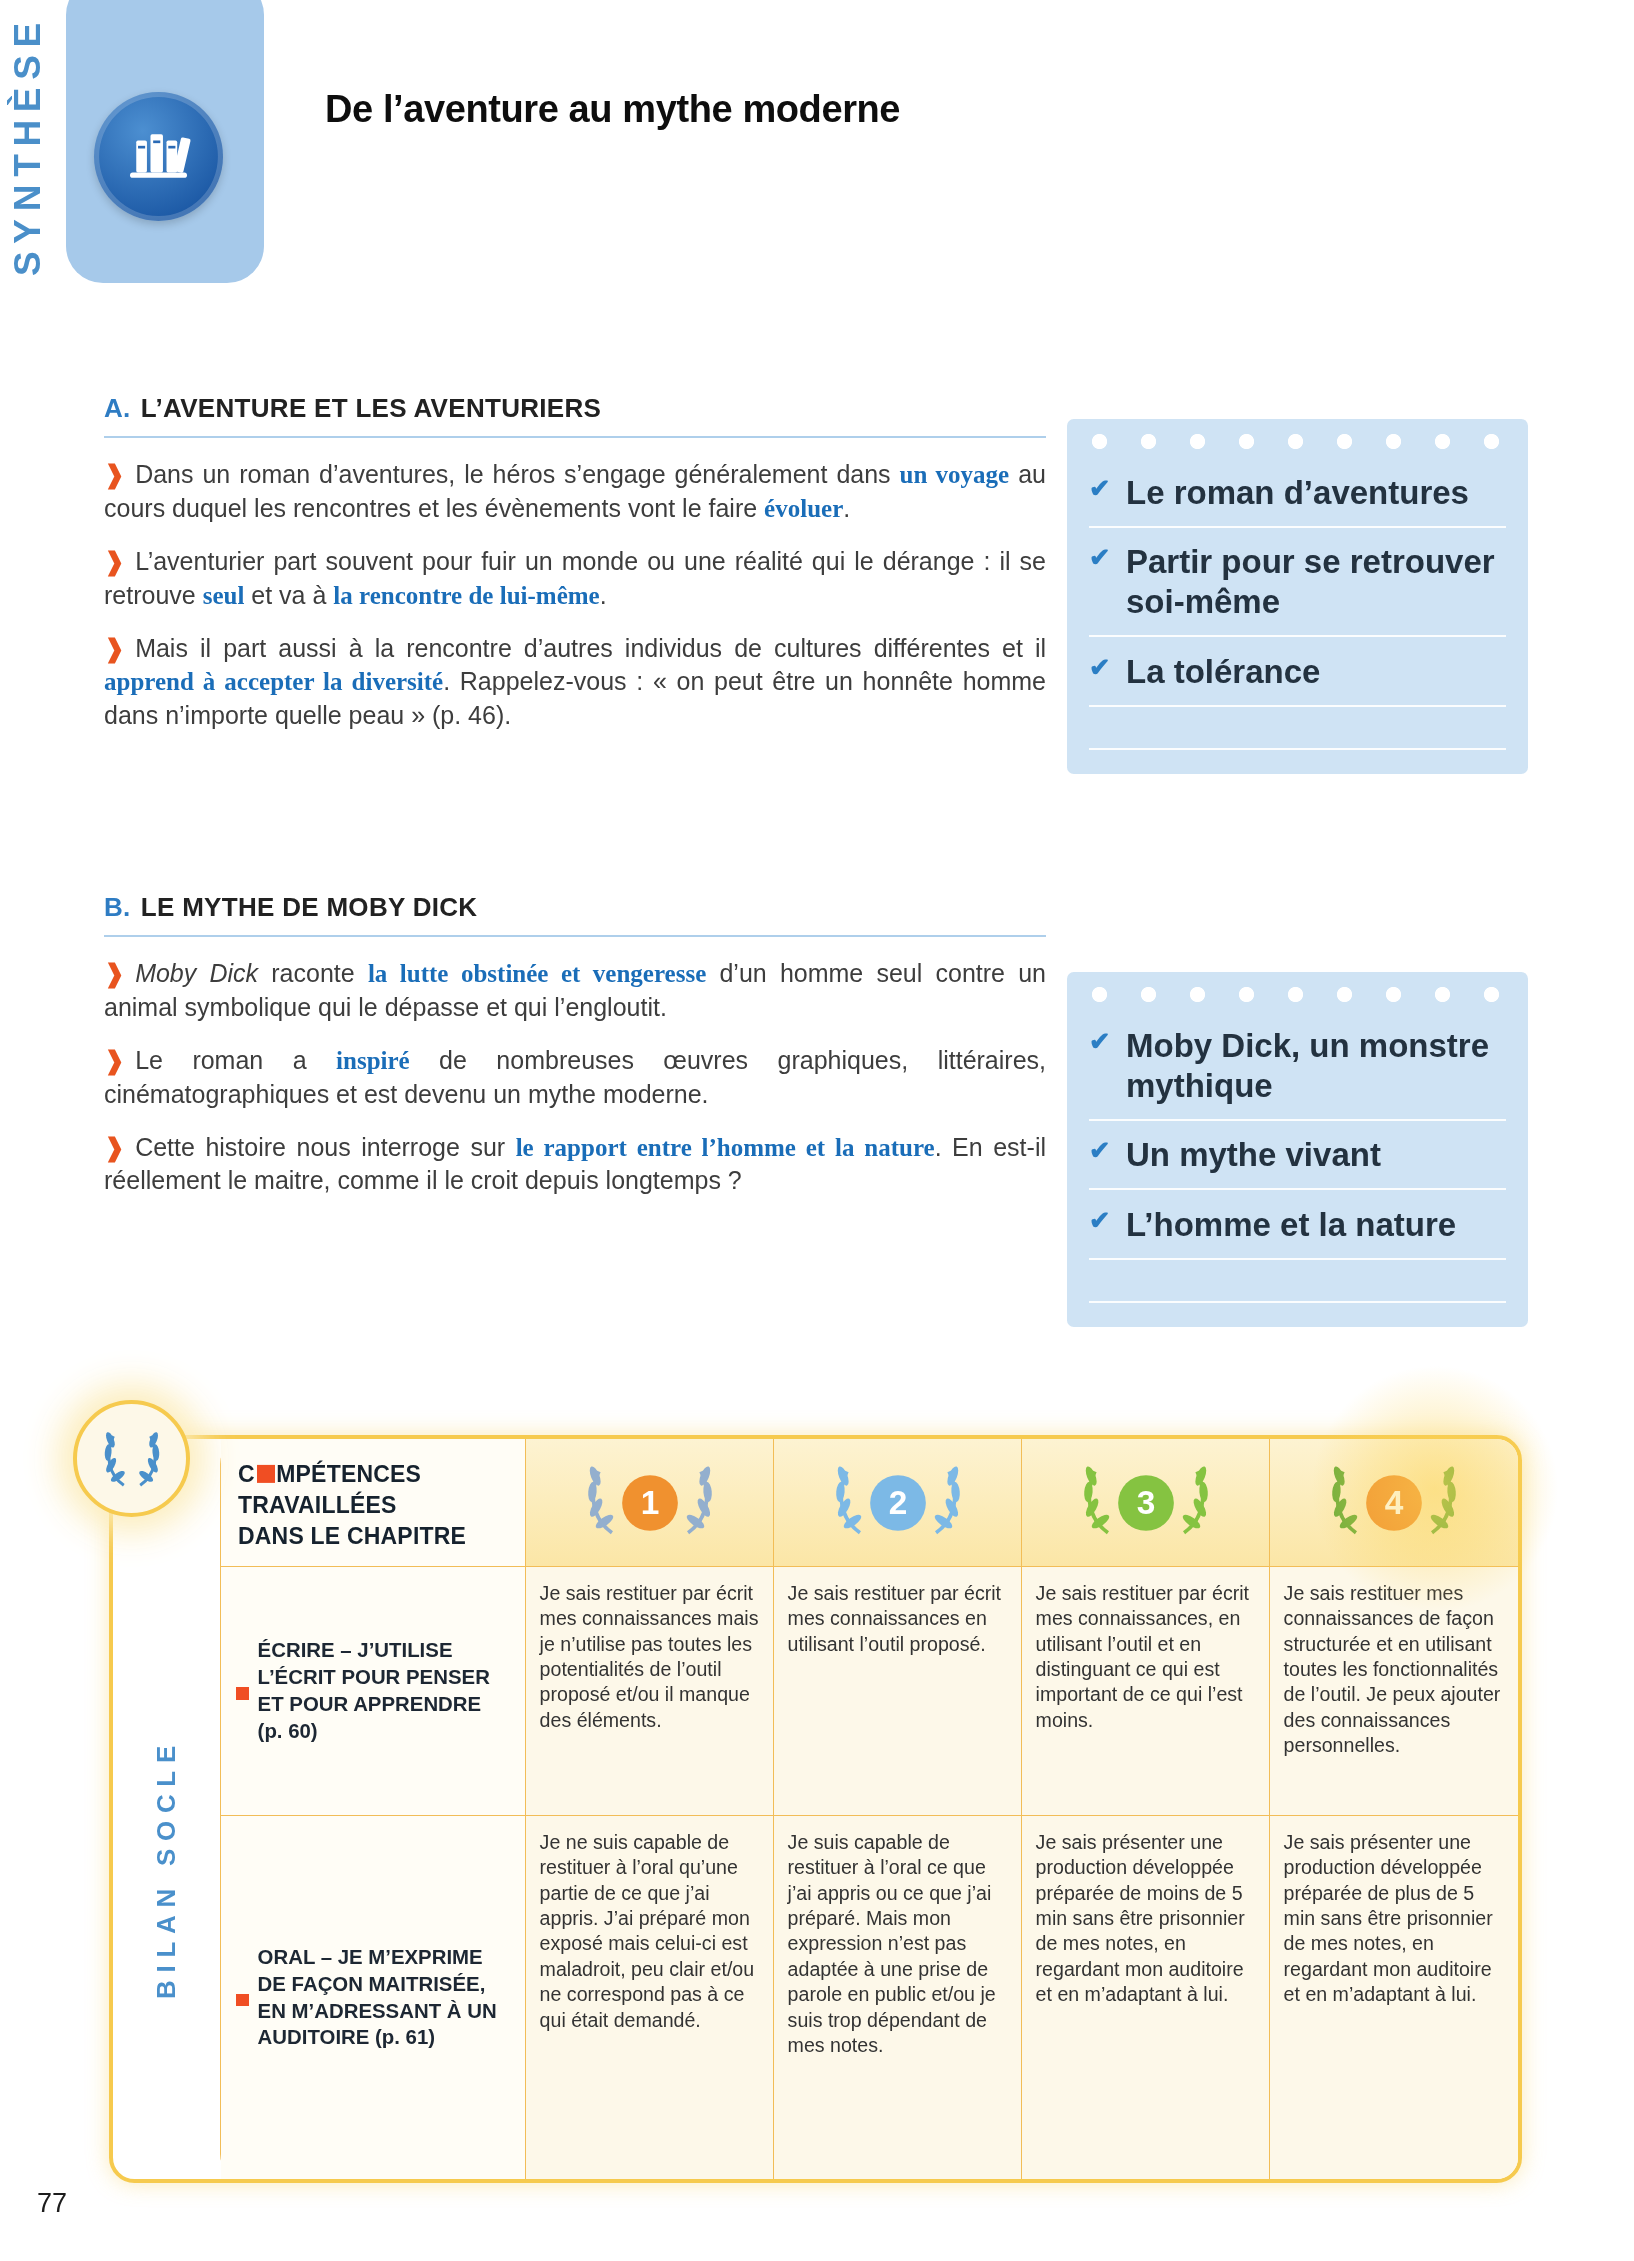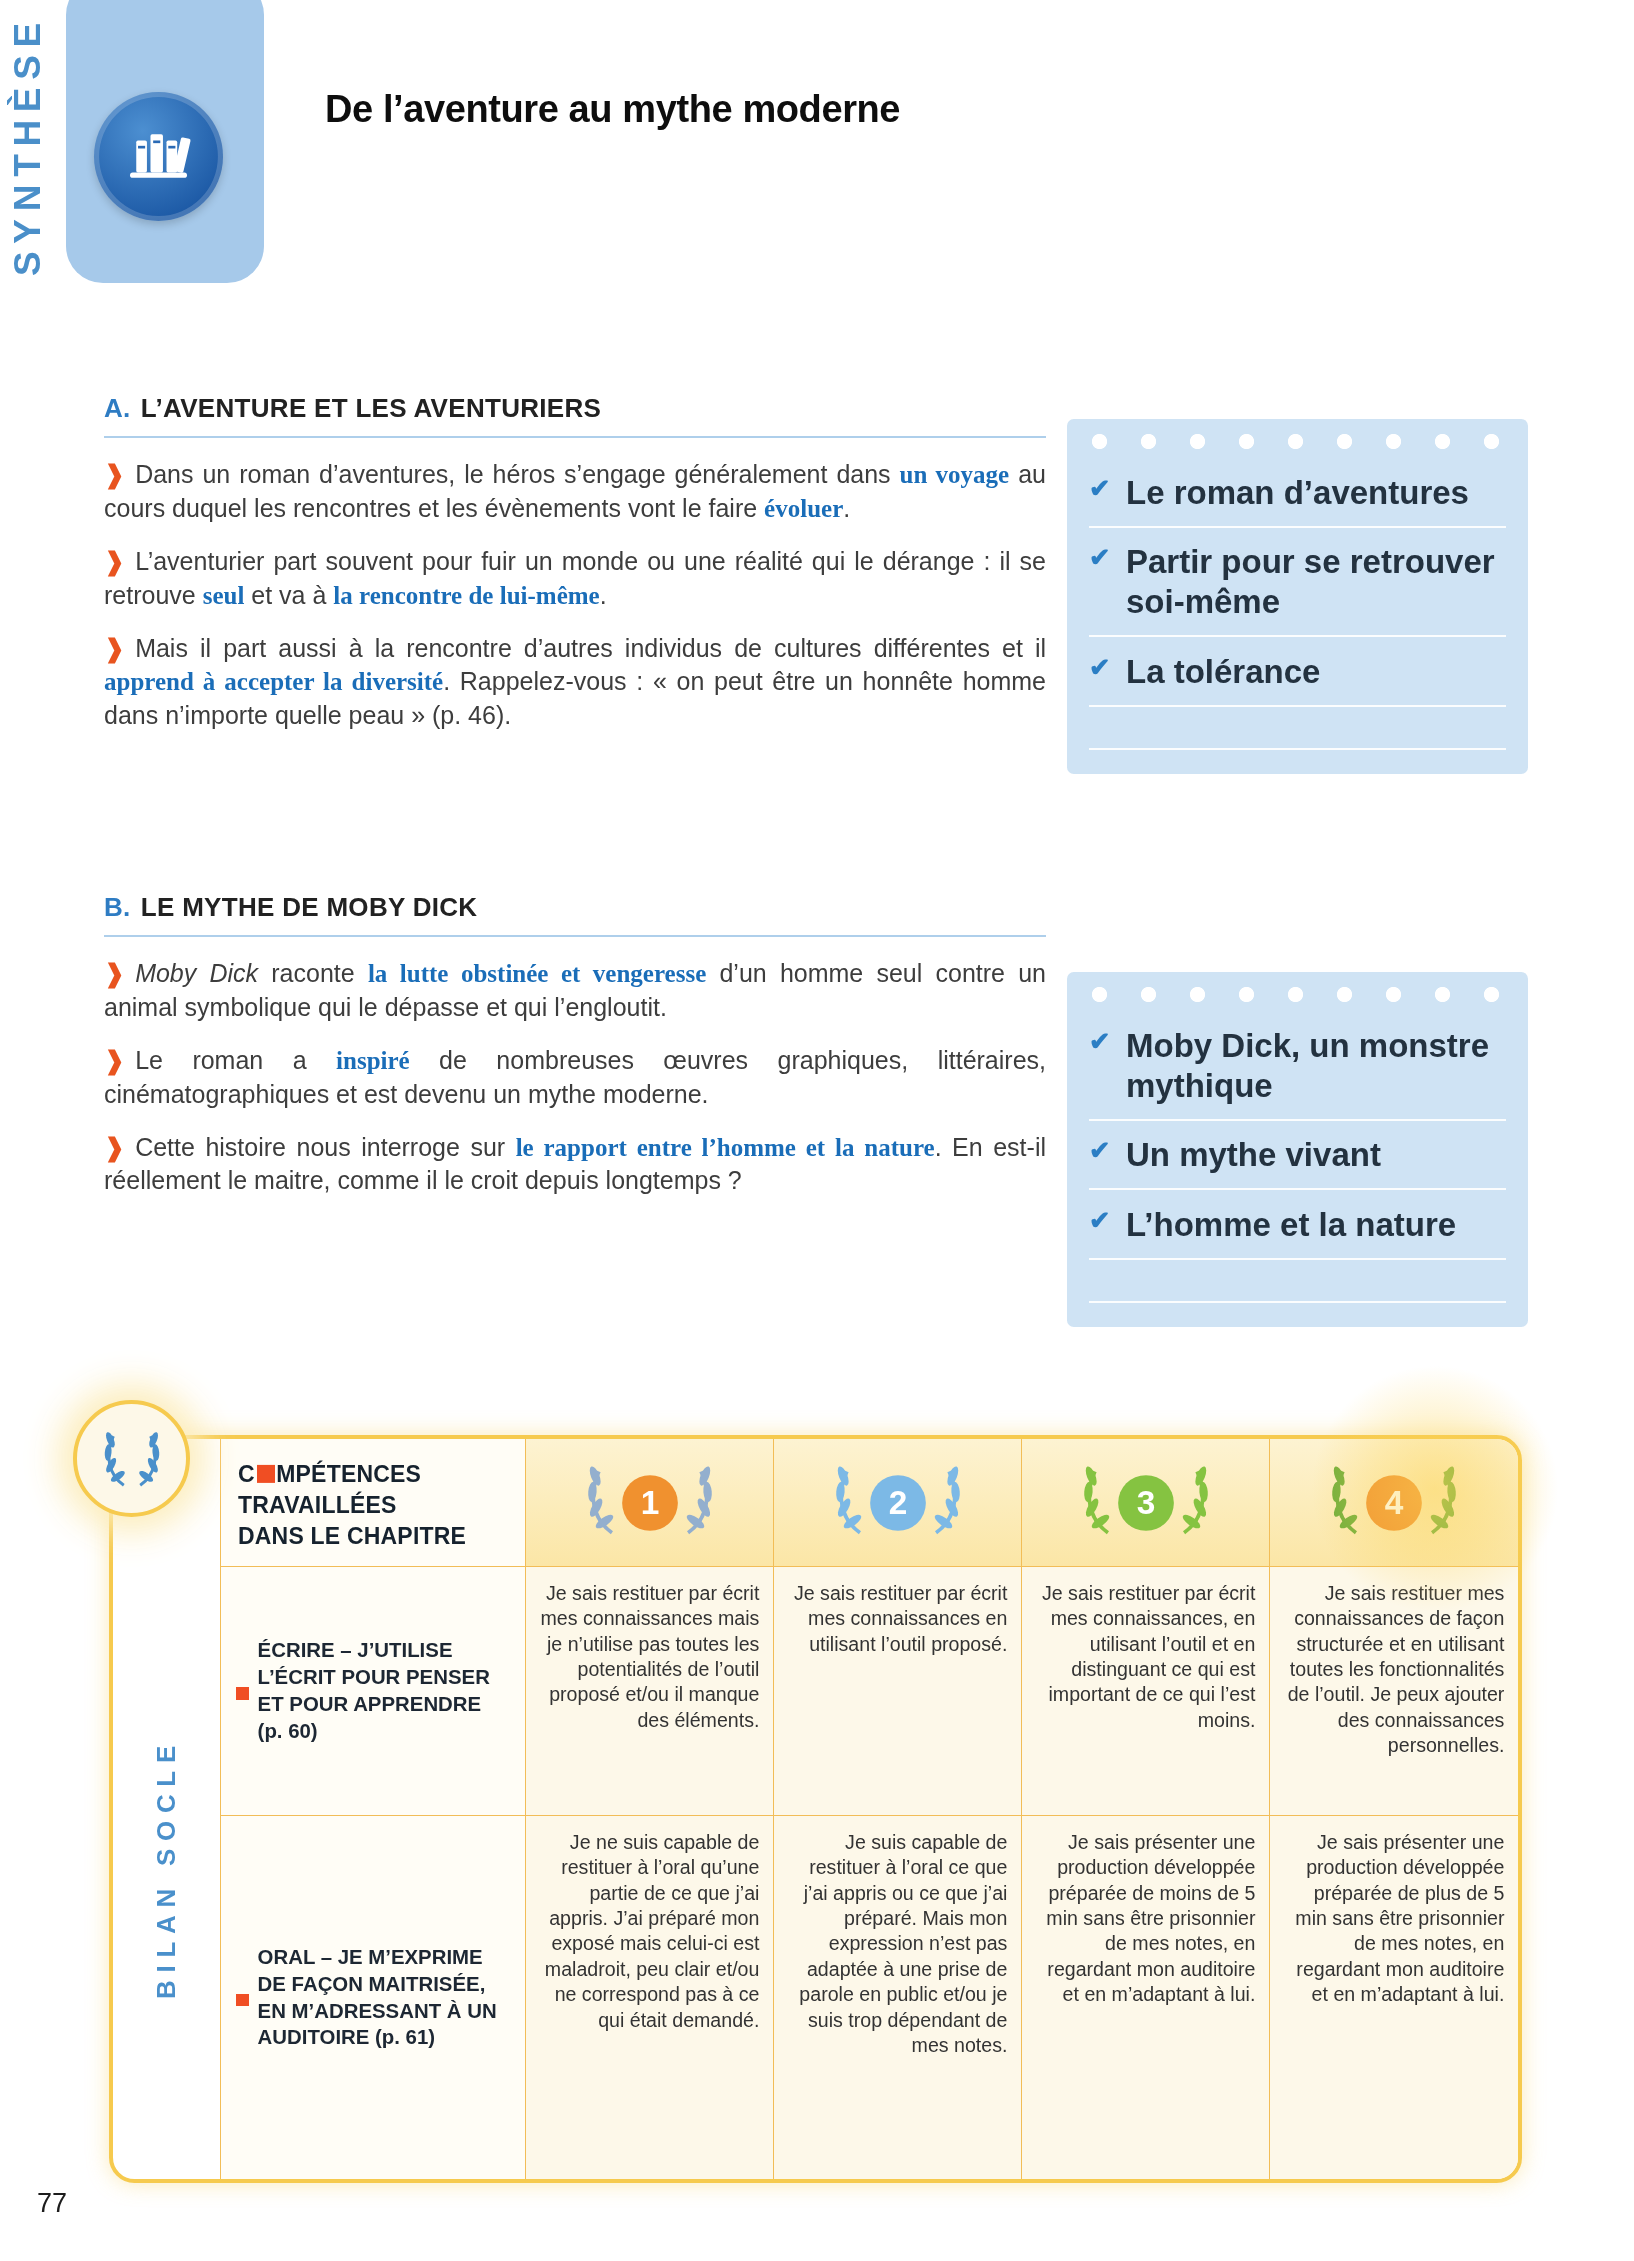--- a/index.html
+++ b/index.html
@@ -70,32 +70,33 @@
     padding-top:119px;box-sizing:border-box;
   }
   .bilan-vlabel{
     writing-mode:vertical-rl;transform:rotate(180deg);
     font-size:26px;font-weight:bold;color:#4a90cb;letter-spacing:7.7px;white-space:nowrap;
   }
   .bilan-grid{
     position:absolute;left:107px;top:0;right:0;bottom:0;
     display:grid;grid-template-columns:305px 1fr 1fr 1fr 1fr;grid-template-rows:128px 249px 1fr;
     border-left:1.7px solid #f2bd57;
+    border-radius:25px;
   }
   .cell{border-right:1.7px solid #f2bd57;border-bottom:1.7px solid #f2bd57;box-sizing:border-box;}
   .cell:nth-child(5n){border-right:none;}
   .cell:nth-child(n+11){border-bottom:none;}
   .head{background:linear-gradient(#fdf3d2,#fbe6a6);display:flex;align-items:center;justify-content:center;}
   .head.first{background:#fffdf6;display:block;padding:20.4px 17px;}
   .comp-line{display:block;font-size:23px;font-weight:bold;color:#16222e;line-height:1.35;letter-spacing:0.2px;}
   .osquare{display:inline-block;width:18px;height:18px;background:#f04e23;margin:0 1.7px;transform:translateY(0.9px);}
   .rsquare{display:inline-block;flex:none;width:12.8px;height:12.8px;background:#f04e23;margin:5.1px 8.5px 0 0;}
   .rowlabel{background:#fffdf6;padding:17px 15.3px;display:flex;align-items:center;}
   .rowlabel .lbl{font-size:20.4px;font-weight:bold;color:#1d2733;line-height:1.32;}
-  .body-cell{background:#fdf8e9;padding:13.6px 13.6px;font-size:19.6px;color:#333;line-height:1.3;text-align:right;}
+  .body-cell{background:#fdf8e9;padding:13.6px 13.6px;font-size:19.6px;color:#333;line-height:1.3;}
   .badge{width:146px;height:78px;}
   .badge-circle{fill:var(--circle,#f0912f);}
   .badge-num{fill:#ffffff;font-size:36px;font-weight:bold;text-anchor:middle;font-family:"Liberation Sans",sans-serif;}
   .branch{color:var(--laurel,#93afce);}
   
   .bilan-medal{
     position:absolute;left:73px;top:1400px;width:117px;height:117px;border-radius:50%;
     background:#fdf8e8;border:4.3px solid #f6ca4e;box-sizing:border-box;
     display:flex;align-items:center;justify-content:center;z-index:4;
     box-shadow:0 0 34px 15.3px rgba(252,236,185,0.95);

